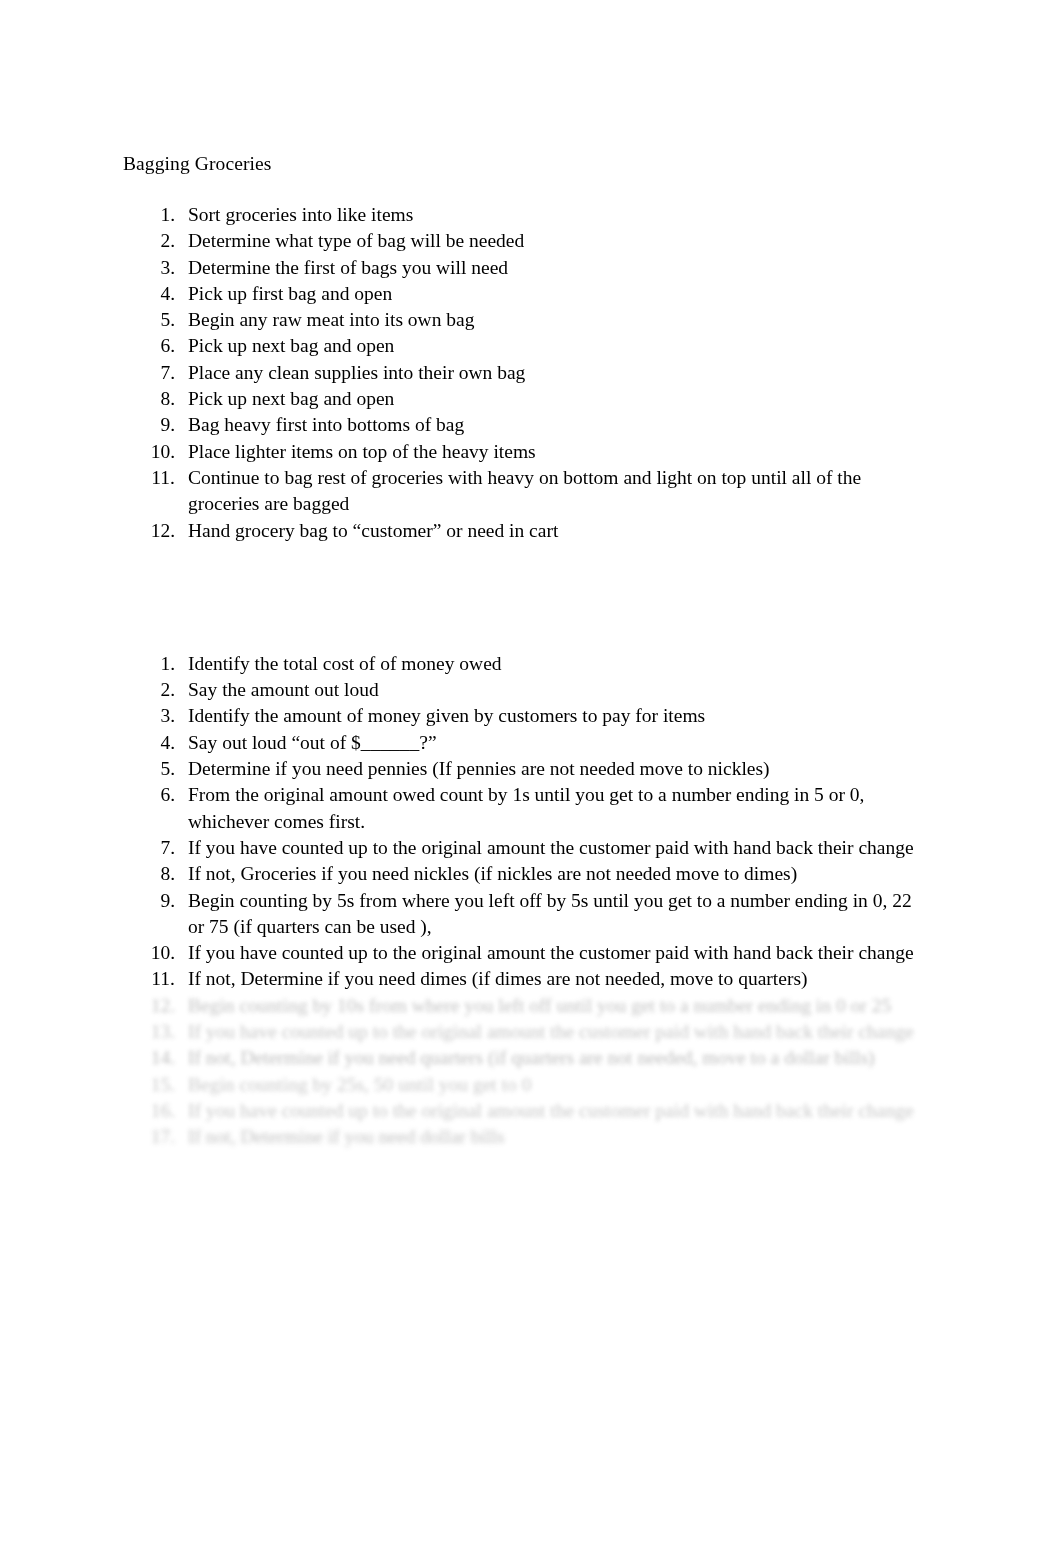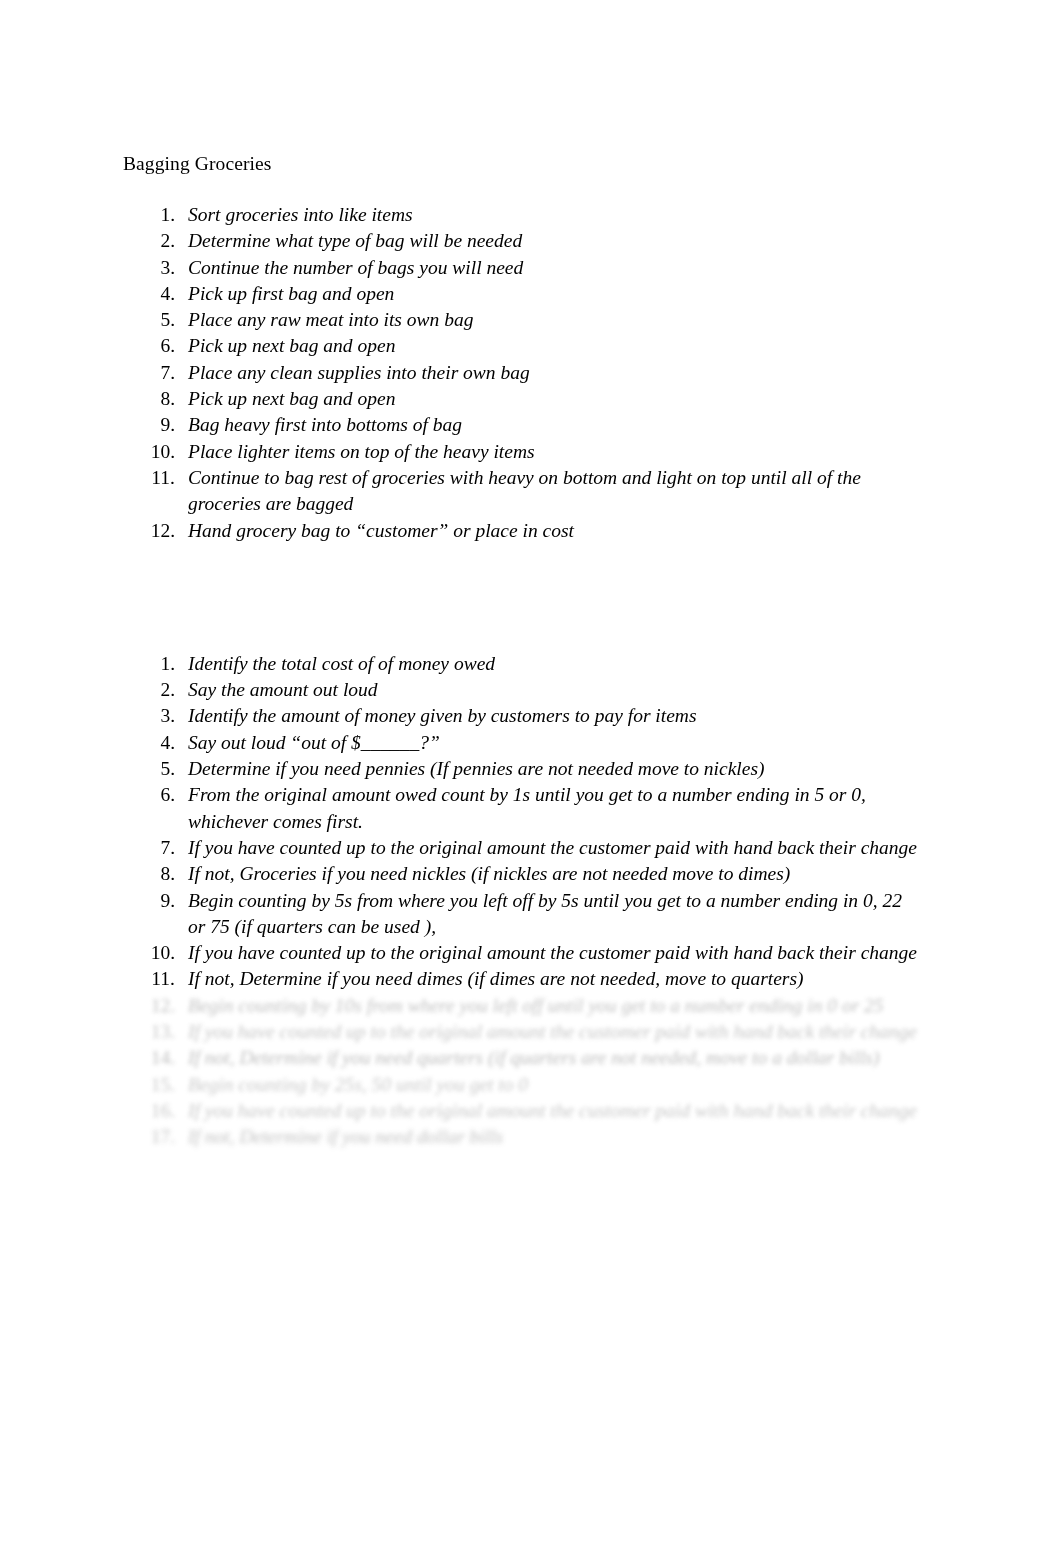--- a/index.html
+++ b/index.html
@@ -51,21 +51,20 @@
   ol.steps > li .num {
     position: absolute;
     left: 0;
     top: 0;
     width: 52px;
     text-align: right;
     white-space: nowrap;
   }
   ol.steps > li .txt {
     display: block;
-    font-style: italic;
   }
 
   
   .faded-block {
     margin-top: 0;
   }
   .faded-block ol.steps > li {
     color: #c9c9c9;
     filter: blur(2.1px);
     opacity: 0.93;
@@ -91,29 +90,29 @@
       <li>
         <span class="num">1.</span>
         <span class="txt">Sort groceries into like items</span>
       </li>
       <li>
         <span class="num">2.</span>
         <span class="txt">Determine what type of bag will be needed</span>
       </li>
       <li>
         <span class="num">3.</span>
-        <span class="txt">Continue the number of bags you will need</span>
+        <span class="txt">Determine the first of bags you will need</span>
       </li>
       <li>
         <span class="num">4.</span>
         <span class="txt">Pick up first bag and open</span>
       </li>
       <li>
         <span class="num">5.</span>
-        <span class="txt">Place any raw meat into its own bag</span>
+        <span class="txt">Begin any raw meat into its own bag</span>
       </li>
       <li>
         <span class="num">6.</span>
         <span class="txt">Pick up next bag and open</span>
       </li>
       <li>
         <span class="num">7.</span>
         <span class="txt">Place any clean supplies into their own bag</span>
       </li>
       <li>
@@ -127,21 +126,21 @@
       <li>
         <span class="num">10.</span>
         <span class="txt">Place lighter items on top of the heavy items</span>
       </li>
       <li>
         <span class="num">11.</span>
         <span class="txt">Continue to bag rest of groceries with heavy on bottom and light on top until all of the groceries are bagged</span>
       </li>
       <li>
         <span class="num">12.</span>
-        <span class="txt">Hand grocery bag to “customer” or place in cost</span>
+        <span class="txt">Hand grocery bag to “customer” or need in cart</span>
       </li>
     </ol>
 
     <div class="spacer-between-sections"></div>
 
 
     <div class="spacer-after-heading"></div>
 
     <ol class="steps">
       <li>

